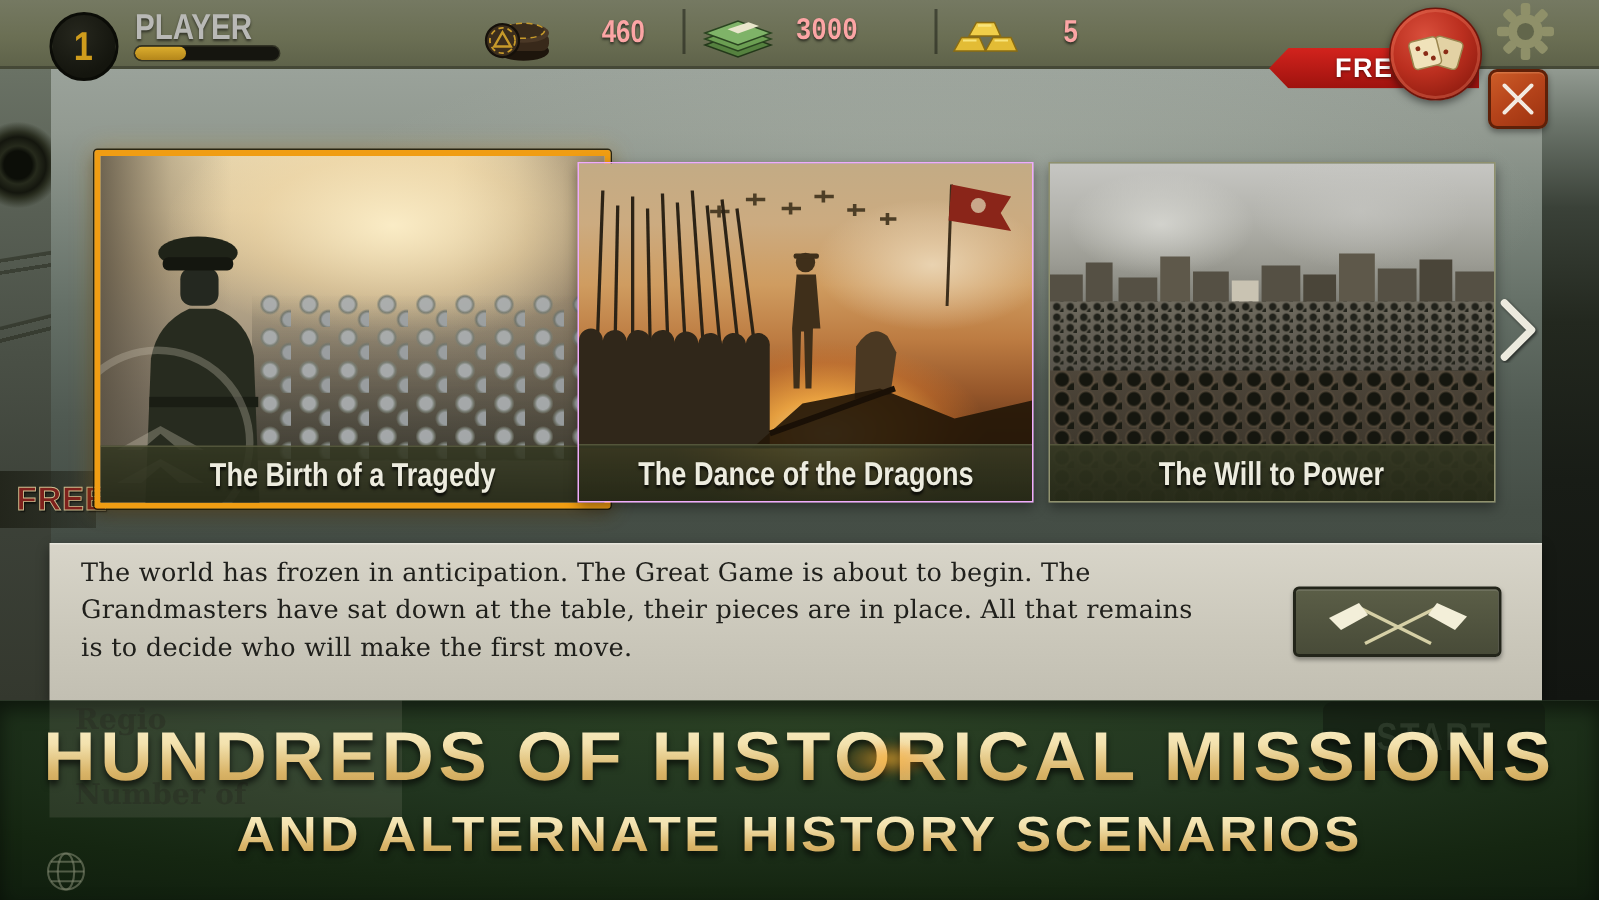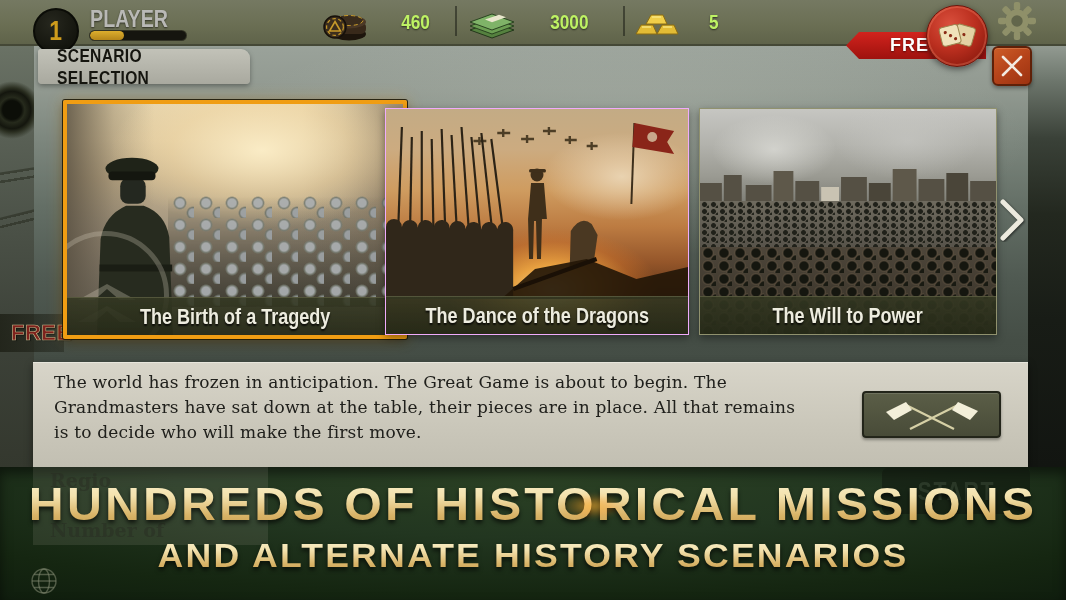--- a/index.html
+++ b/index.html
@@ -38,24 +38,24 @@
     background:radial-gradient(circle at 40% 32%,#26271e,#14150e 70%);
     border:2px solid #0b0c07;box-sizing:border-box;display:flex;align-items:center;justify-content:center;}
   .level-num{font-size:27px;font-weight:bold;color:#cf9c1c;transform:scaleX(.85);}
   .player-name{left:90px;top:5px;z-index:5;font-size:24px;font-weight:bold;color:#bababid;
     color:#b9b9b6;text-shadow:0 1px 2px rgba(0,0,0,.55);}
   .xp-bar{left:89px;top:30px;width:98px;height:11px;z-index:5;background:#15150f;border-radius:6px;
     border:1px solid rgba(70,72,52,.6);box-sizing:border-box;overflow:hidden;}
   .xp-fill{height:100%;width:35%;border-radius:6px;
     background:linear-gradient(180deg,#dcae2e,#b4861a);}
   .cur-icon{z-index:5;}
-  .cur-val{z-index:5;font-size:21px;font-weight:bold;color:#bef264;text-align:center;
+  .cur-val{z-index:5;font-size:21px;font-weight:bold;color:#fca5a5;text-align:center;
     text-shadow:0 1px 2px rgba(0,0,0,.6);}
   .cv-chips{left:384px;top:10px;width:64px;}
-  .cv-cash{left:534px;top:10px;width:70px;}
+  .cv-cash{left:516px;top:10px;width:70px;font-family:Liberation Mono, monospace;}
   .cv-gold{left:690px;top:10px;width:48px;}
   .tb-divider{width:2px;height:30px;top:6px;background:rgba(28,30,22,.55);z-index:5;}
   .dv1{left:455px;} .dv2{left:623px;}
   .settings-btn{left:997px;top:1px;width:40px;height:40px;z-index:5;cursor:pointer;
     display:flex;align-items:center;justify-content:center;background:none;border:none;padding:0;}
 
   
   .scenario-tab{left:38px;top:49px;width:212px;height:35px;z-index:6;
     background:linear-gradient(180deg,#c2c2b8,#a9a99f);border-radius:3px 9px 4px 4px;
     box-shadow:0 2px 5px rgba(0,0,0,.35);display:flex;align-items:center;justify-content:center;}
@@ -232,23 +232,20 @@
         <rect x="28" y="15" width="8" height="6" rx="2"></rect>
         <rect x="15" y="0" width="6" height="8" rx="2" transform="rotate(45 18 18)"></rect>
         <rect x="15" y="28" width="6" height="8" rx="2" transform="rotate(45 18 18)"></rect>
         <rect x="0" y="15" width="8" height="6" rx="2" transform="rotate(45 18 18)"></rect>
         <rect x="28" y="15" width="8" height="6" rx="2" transform="rotate(45 18 18)"></rect>
       </g>
       <circle cx="18" cy="18" r="5.4" fill="#62664b"></circle>
     </svg>
   </button>
 
-  <div class="abs scenario-tab">
-    <span class="cond">SCENARIO SELECTION</span>
-  </div>
   <div class="abs free-ribbon">
     <span>FREE</span>
   </div>
   <button class="abs dice-btn">
     <svg width="40" height="40" viewBox="0 0 40 40">
       <g transform="rotate(16 28 22)">
         <rect x="17" y="10" width="19" height="19" rx="3" fill="#e3d2a4" stroke="#9a854f"></rect>
         <circle cx="26" cy="19" r="1.6" fill="#8a2b16"></circle>
       </g>
       <g transform="rotate(-14 13 21)">

